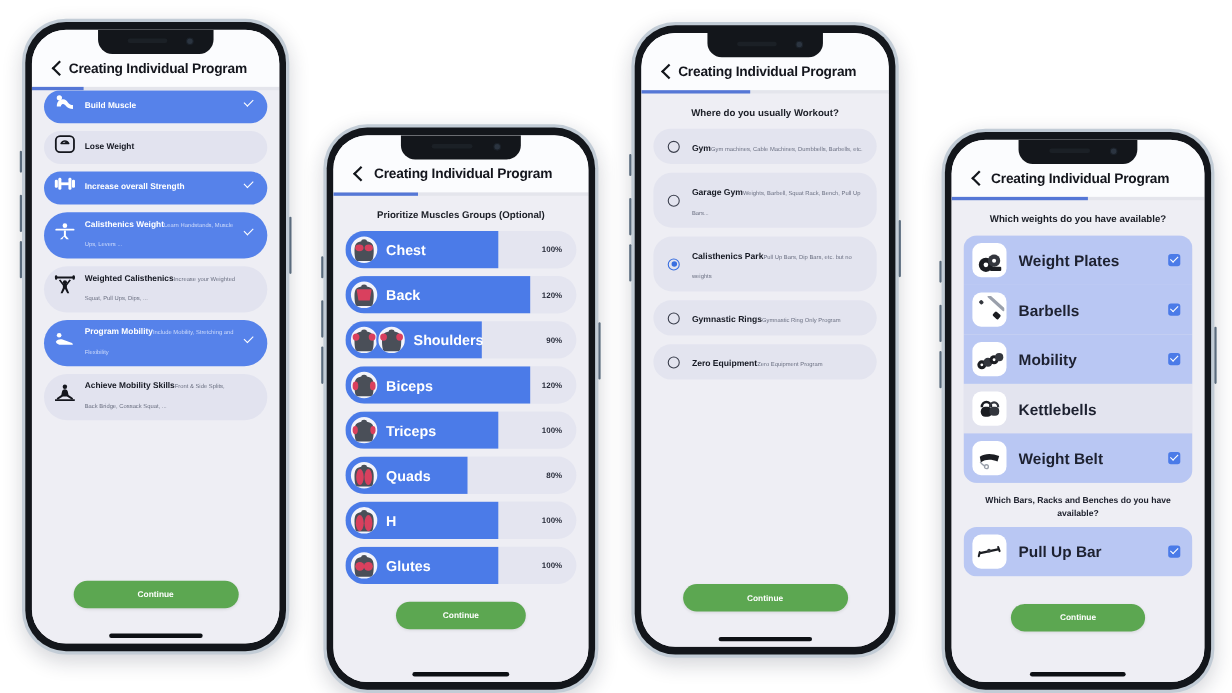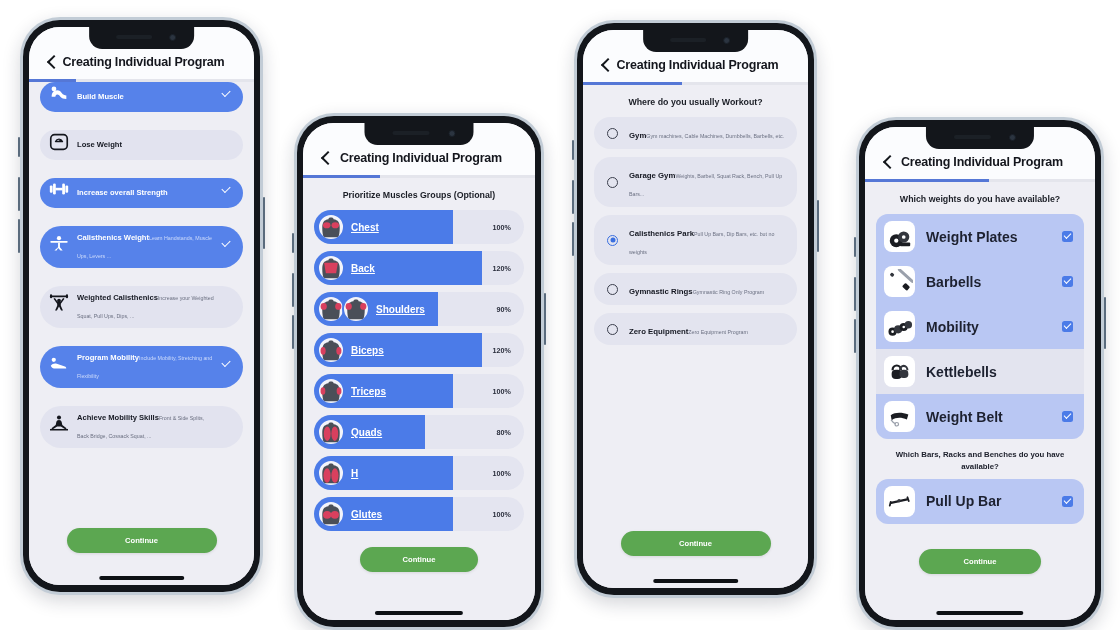--- a/index.html
+++ b/index.html
@@ -111,21 +111,21 @@
     text-align:center;
     font-size:8.8px; font-weight:600; color:#1b1e26;
     padding: 11px 6px 9px 6px;
     line-height:1.45;
   }
 
   
   .goal {
     display:flex; align-items:center;
     border-radius:22px;
-    margin-bottom:18px;
+    margin-bottom:7px;
     padding:0 11px 6px 8px;
     min-height:30px;
     position:relative;
     background:#e2e3ef;
   }
   .goal.sel { background:#5682ea; }
   .goal .gico {
     width:22px;height:22px;flex:0 0 22px;
     margin-right:7px;
     display:flex;align-items:center;justify-content:center;
@@ -168,24 +168,23 @@
   .mico {
     width:28px;height:28px;border-radius:50%;
     background:#f3f4fa; border:2px solid #4b7be8;
     display:flex;align-items:center;justify-content:center;
     overflow:hidden;
     flex:0 0 28px;
   }
   .mico + .mico { margin-left:-3px; }
   .muscle .mname {
     position:relative; z-index:2;
-    font-size:10px; font-weight:600; color:#ffffff;
+    font-size:13px; font-weight:600; color:#ffffff;
     margin-left:6px;
     white-space:nowrap;
-    text-decoration:underline;
   }
   .muscle .mpct {
     position:absolute; right:13px; top:50%;
     transform:translateY(-50%);
     z-index:2;
     font-size:7.2px; font-weight:600; color:#2a2e3c;
   }
 
   
   .radio-row {

